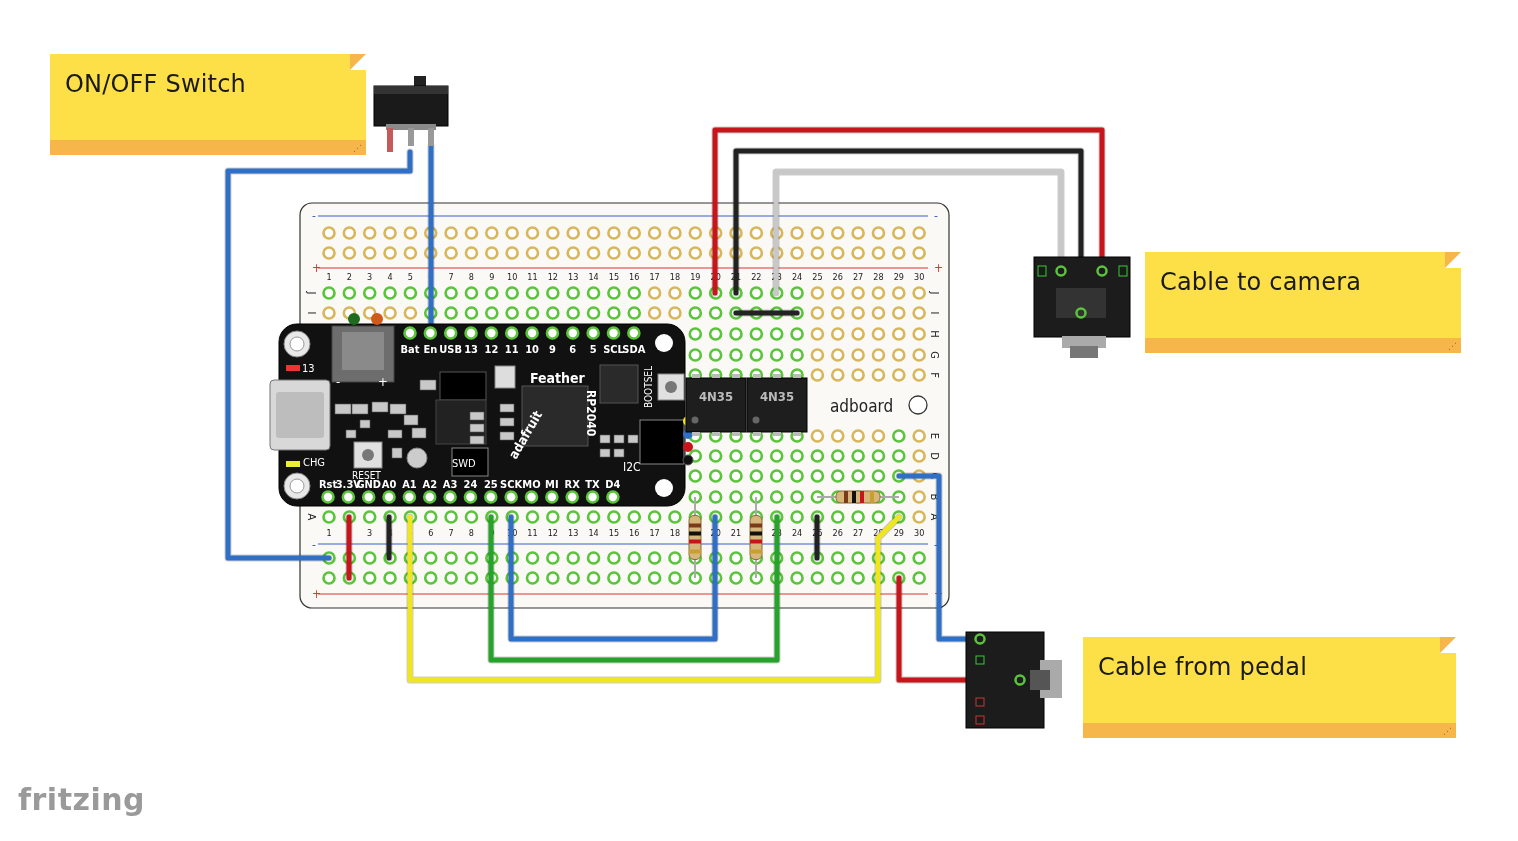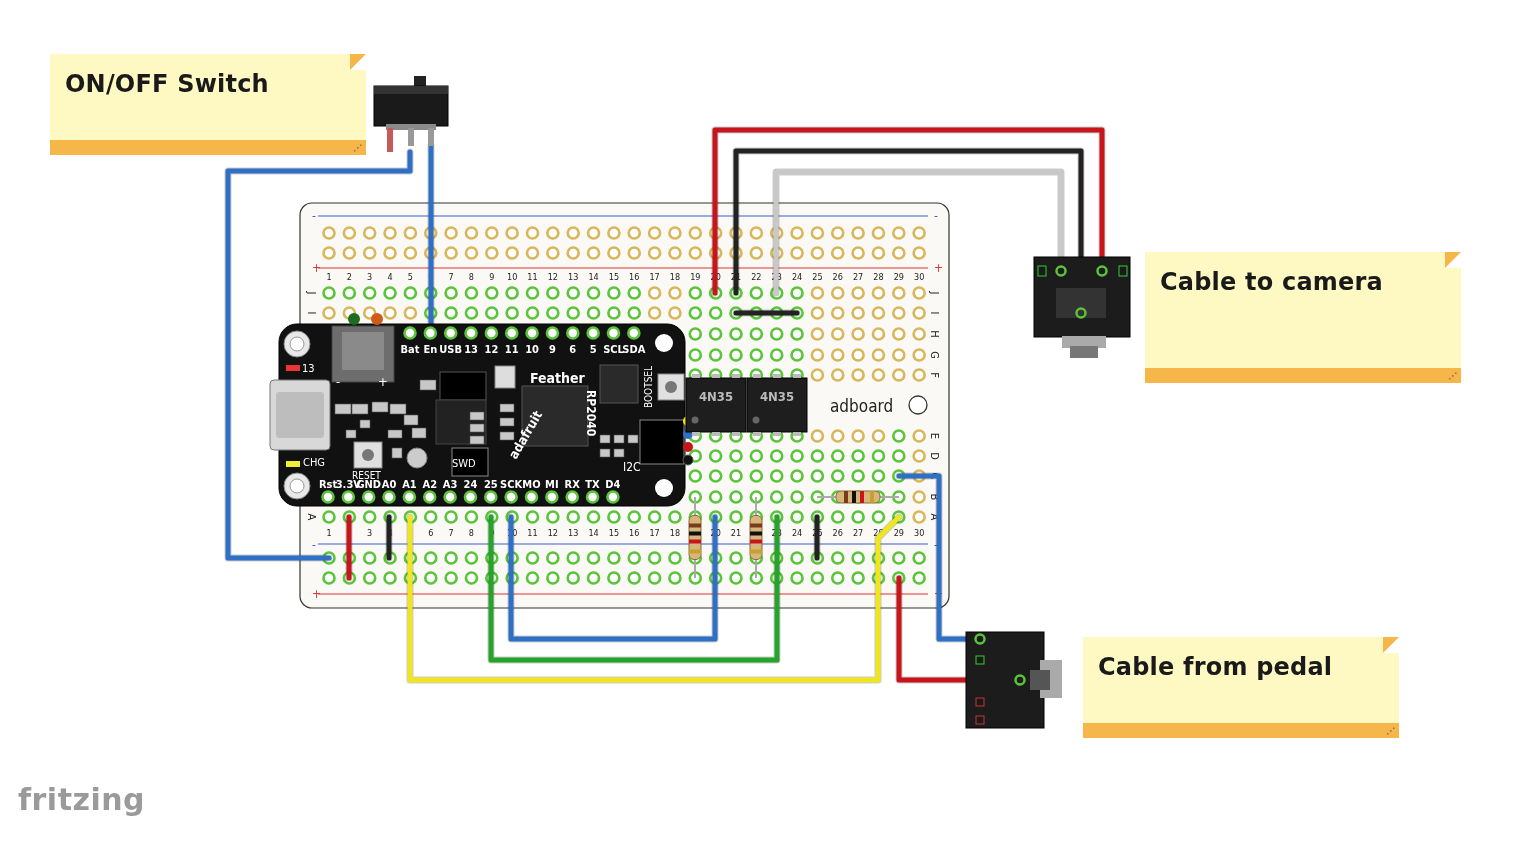--- a/index.html
+++ b/index.html
@@ -1,18 +1,18 @@
 <!DOCTYPE html>
 <html><head>
 <meta charset="utf-8">
 <style>
   html, body { margin:0; padding:0; background:#ffffff; }
   body { width:1518px; height:841px; position:relative; overflow:hidden; font-family:"DejaVu Sans", sans-serif; }
   #canvas { position:absolute; left:0; top:0; }
-  .note { position:absolute; background:#fef9c3; box-sizing:border-box;font-weight:bold; }
+  .note { position:absolute; background:#fde047; box-sizing:border-box; }
   .note .bar { position:absolute; left:0; right:0; bottom:0; height:15px; background:#f6b64a; }
   .note .fold { position:absolute; right:0; top:0; width:0; height:0; border-left:16px solid #f6b64a; border-bottom:16px solid transparent; }
   .note .fold-bg { position:absolute; right:0; top:0; width:16px; height:16px; background:#ffffff; }
   .note .text { position:absolute; left:15px; font-family:"DejaVu Sans", sans-serif; font-size:24px; color:#1a1a1a; letter-spacing:0.2px; }
   .note .grip { position:absolute; right:4px; bottom:2px; font-size:9px; color:#9a7a3a; line-height:9px; }
   #fritzing-logo { position:absolute; left:18px; top:782px; font-family:"DejaVu Sans", sans-serif; font-size:30px; color:#9a9a9a; letter-spacing:0.5px; font-weight:bold; }
   svg text { font-family:"DejaVu Sans Condensed","DejaVu Sans", sans-serif; }
 </style>
 </head>
 <body>
@@ -793,28 +793,28 @@
     </g>
 </svg>
 
 <div class="note" style="left:50px;top:54px;width:316px;height:101px;">
   <div class="fold-bg"></div>
     <div class="fold"></div>
   <div class="text" style="top:16px;">ON/OFF Switch</div>
   <div class="bar"></div>
   <div class="grip">⋰</div>
 </div>
-<div class="note" style="left:1145px;top:252px;width:316px;height:131px;">
+<div class="note" style="left:1145px;top:252px;width:316px;height:101px;">
   <div class="fold-bg"></div>
     <div class="fold"></div>
   <div class="text" style="top:16px;">Cable to camera</div>
   <div class="bar"></div>
   <div class="grip">⋰</div>
 </div>
-<div class="note" style="left:1083px;top:637px;width:316px;height:101px;">
+<div class="note" style="left:1083px;top:637px;width:373px;height:101px;">
   <div class="fold-bg"></div>
     <div class="fold"></div>
   <div class="text" style="top:16px;">Cable from pedal</div>
   <div class="bar"></div>
   <div class="grip">⋰</div>
 </div>
 
 <div id="fritzing-logo">fritzing</div>
 
 </body></html>

